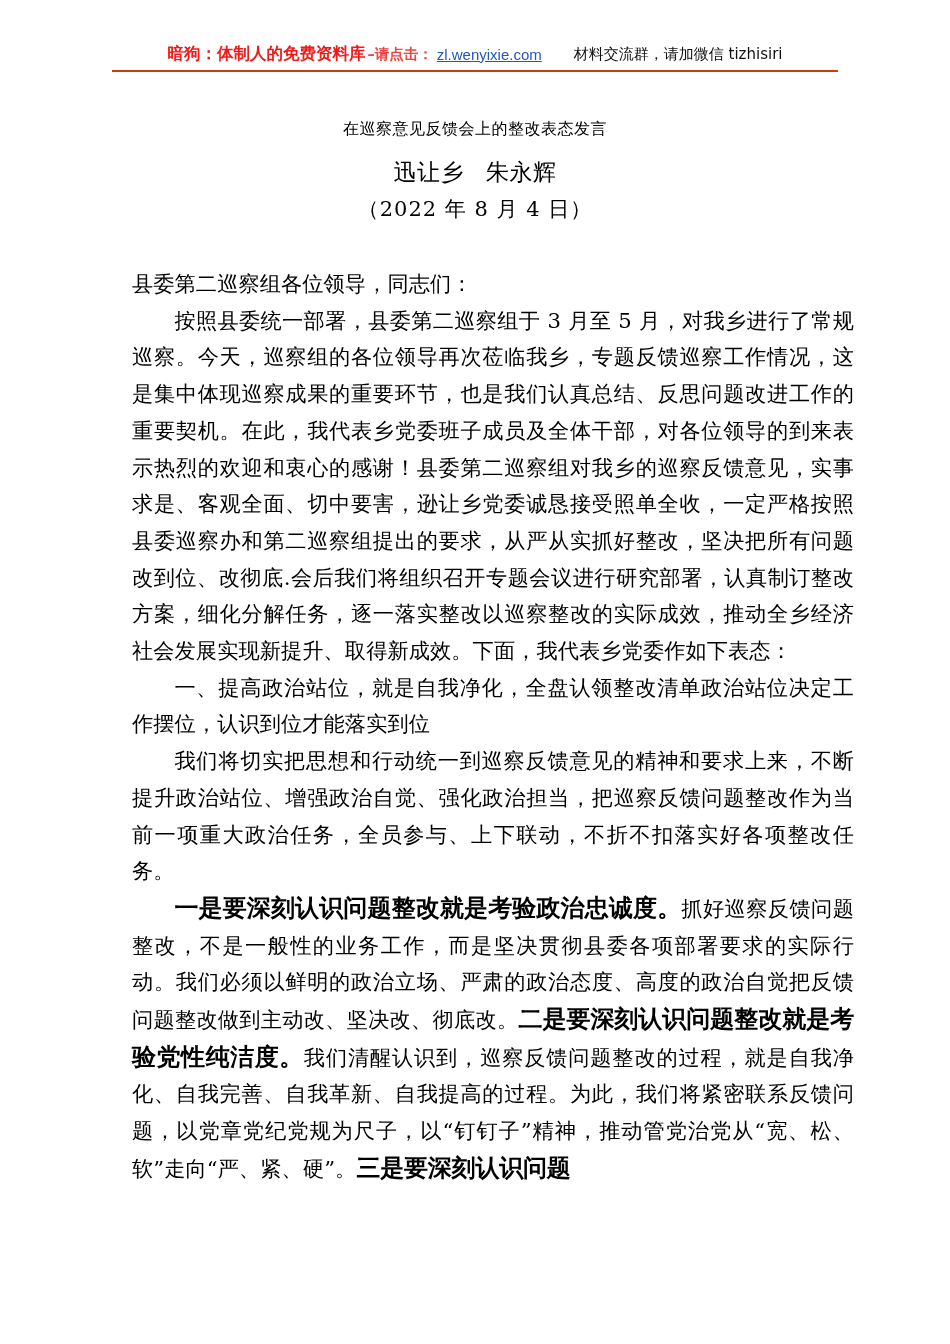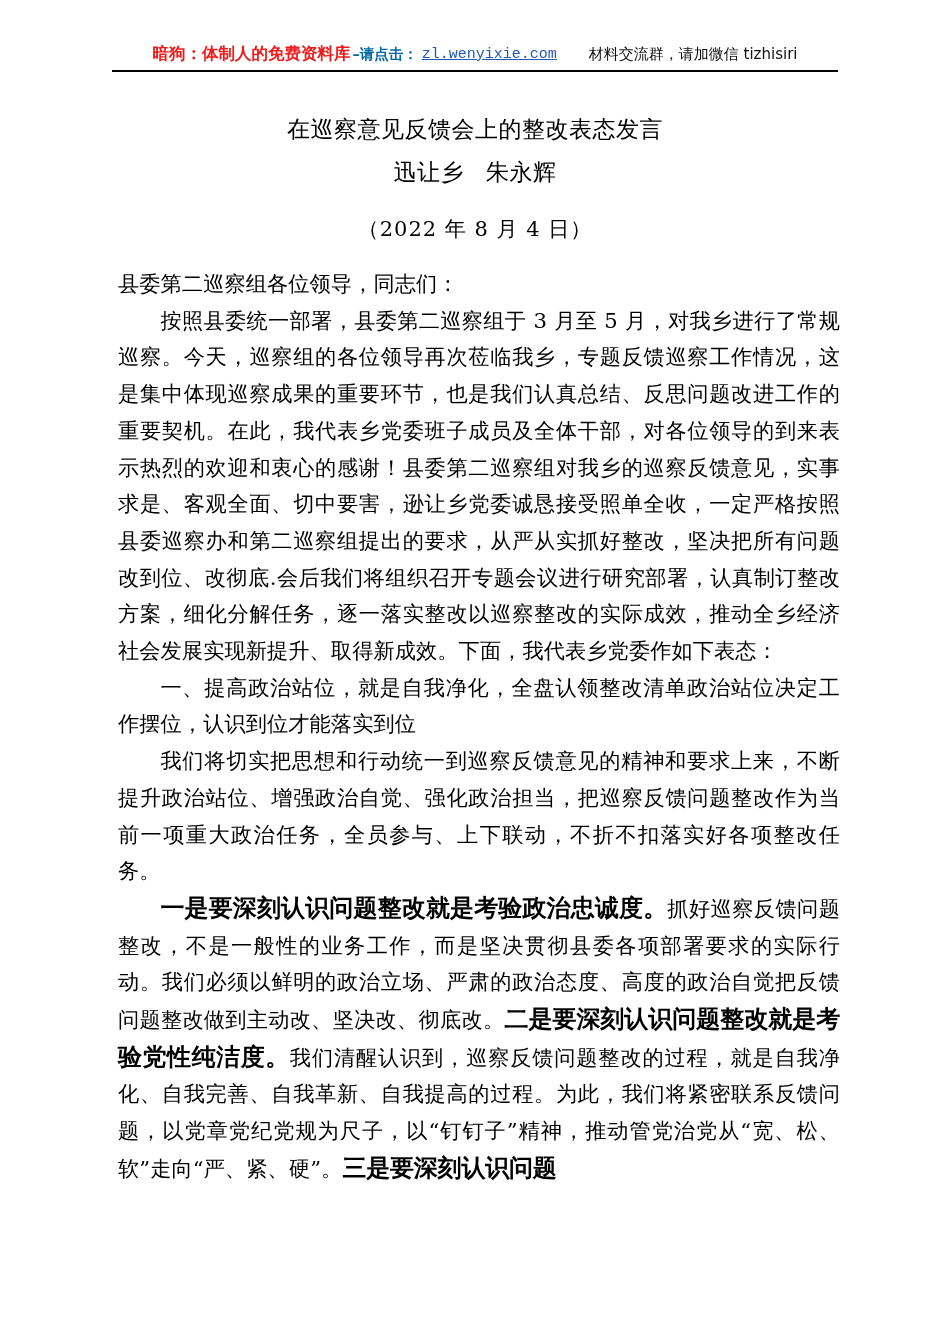--- a/index.html
+++ b/index.html
@@ -30,85 +30,85 @@
   .promo {
     position: absolute;
     left: 112px;
     top: 40px;
     width: 726px;
     height: 32px;
     display: flex;
     align-items: center;
     justify-content: center;
     white-space: nowrap;
-    border-bottom: 2px solid #000000;
+    border-bottom: 2px solid #c2410c;
     box-sizing: border-box;
     padding-bottom: 2px;
   }
   .promo-red {
     color: #ef1b1b;
     font-family: "DejaVu Sans", "Liberation Sans", sans-serif;
     font-weight: bold;
     font-size: 16.5px;
     letter-spacing: 0px;
   }
   .promo-sub {
-    color: #0369a1;
+    color: #ef4444;
     font-family: "DejaVu Sans", "Liberation Sans", sans-serif;
     font-size: 14.5px;
     font-weight: bold;
     margin-left: 2px;
   }
   .promo-link {
     color: #2357b8;
-    font-family: Liberation Mono, monospace;
+    font-family: Liberation Sans, sans-serif;
     font-size: 15px;
     text-decoration: underline;
     margin-left: 4px;
   }
   .promo-tail {
     color: #111111;
     font-family: "DejaVu Sans", "Liberation Sans", sans-serif;
     font-size: 15px;
     margin-left: 32px;
   }
 
   
   .title-block {
     position: absolute;
     left: 112px;
     top: 112px;
     width: 726px;
     text-align: center;
   }
   .doc-title {
-    font-size: 23px;
+    font-size: 16px;
     line-height: 34px;
     letter-spacing: 0.5px;
     font-family: "DejaVu Serif", "Liberation Serif", serif;
   }
   .doc-author {
     font-size: 23px;
     line-height: 36px;
     letter-spacing: 0.5px;
     margin-top: 8px;
   }
   .doc-author .gap { display:inline-block; width: 22px; }
   .doc-date {
     font-size: 21px;
     line-height: 38px;
     letter-spacing: 1px;
-    margin-top: 20px;
+    margin-top: 0;
     font-family: "DejaVu Serif", "Liberation Serif", serif;
   }
 
   
   .body-text {
     position: absolute;
-    left: 118px;
+    left: 132px;
     top: 266px;
     width: 722px;
     font-size: 21.2px;
     line-height: 36.7px;
     text-align: justify;
     text-justify: inter-ideograph;
     letter-spacing: 0.1px;
   }
   .body-text p {
     margin: 0;

